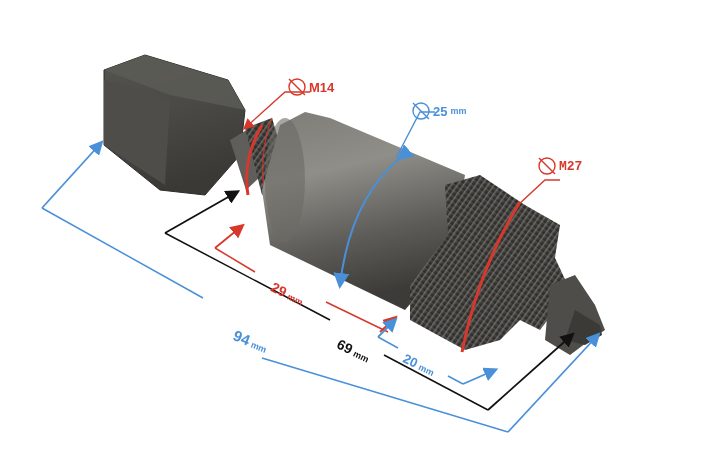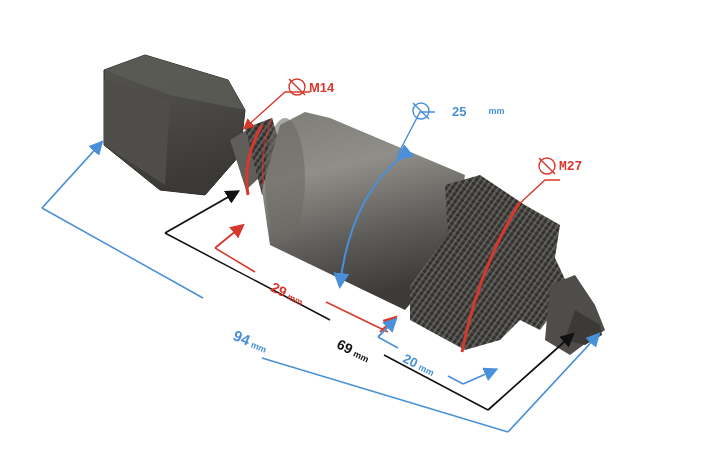--- a/index.html
+++ b/index.html
@@ -106,21 +106,21 @@
   </svg>
 
   <div class="callout red" style="left:286px;top:76px;">
     <svg width="22" height="22" viewBox="0 0 22 22">
         <circle cx="11" cy="11" r="8" fill="none" stroke="#d8382c" stroke-width="1.4"></circle>
         <line x1="3" y1="3" x2="19" y2="19" stroke="#d8382c" stroke-width="1.4"></line>
       </svg>
     <span>M14</span>
   </div>
 
-  <div class="callout blue" style="left:410px;top:100px;gap:19px;">
+  <div class="callout blue" style="left:410px;top:100px;">
     <svg width="22" height="22" viewBox="0 0 22 22">
         <circle cx="11" cy="11" r="8" fill="none" stroke="#4a90d9" stroke-width="1.4"></circle>
         <line x1="3" y1="3" x2="19" y2="19" stroke="#4a90d9" stroke-width="1.4"></line>
       </svg>
     <span>25</span>
     <span style="font-size:9px;margin-left:3px;">mm</span>
   </div>
 
   <div class="callout red" style="left:536px;top:155px;font-family:Liberation Mono, monospace;">
     <svg width="22" height="22" viewBox="0 0 22 22">

